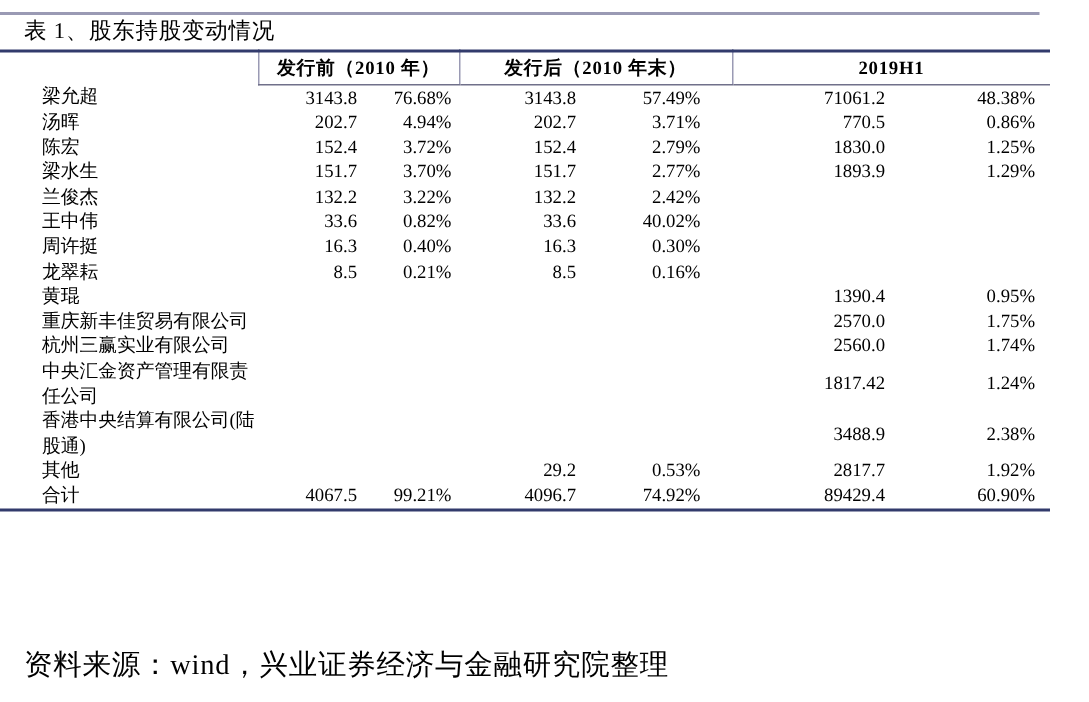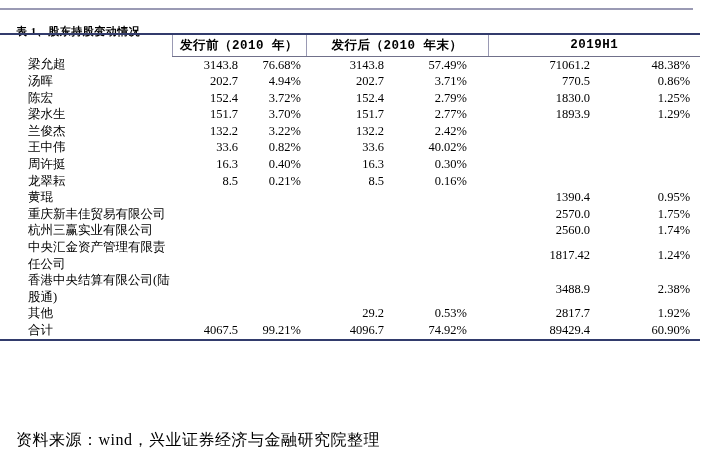--- a/index.html
+++ b/index.html
@@ -14,43 +14,43 @@
     overflow: hidden;
   }
   .top-rule {
     position: absolute;
     left: 0; top: 8px;
     width: 693px; height: 1.5px;
     background: var(--rule-light, #9A9AB4);
   }
   .table-title {
     position: absolute;
-    left: 16px; top: 24px;
-    font-size: 11px;
-    font-weight: 700;
+    left: 16px; top: 11px;
+    font-size: 15px;
+    font-weight: 400;
     letter-spacing: 0.5px;
   }
   table.shareholding {
     position: absolute;
     left: 0; top: 33px;
     width: 700px;
     border-collapse: collapse;
     table-layout: fixed;
     border-top: 2.5px solid var(--rule-thick, #323B6C);
     border-bottom: 2.5px solid var(--rule-thick, #323B6C);
   }
   thead th { font-weight: 700; font-size: 12.5px; padding: 0; }
   th.grp {
     height: 22px;
     text-align: center;
     border-bottom: 1px solid #70708A;
     letter-spacing: 0.5px;
   }
   th.h-blank { height: 22px; }
-  .vsep { border-left: 1px solid var(--rule-light, #9A9AB4); font-family: Liberation Mono, monospace; }
+  .vsep { border-left: 1px solid var(--rule-light, #9A9AB4); }
   th.sub {
     height: 47px;
     vertical-align: middle;
     text-align: center;
     line-height: 15px;
     border-bottom: 1.5px solid var(--rule-dark, #3C3C4C);
   }
   th.sub.q1 { padding: 0 11px; }
   th.sub.q2 { white-space: nowrap; text-align: left; padding-left: 18px; }
   th.sub.q3 { white-space: nowrap; text-align: left; padding-left: 30px; }
@@ -67,21 +67,21 @@
   tbody td:nth-child(1) { text-align: left; padding-left: 28px; }
   tbody td:nth-child(2) { padding-right: 2px; }
   tbody td:nth-child(3) { padding-right: 5px; }
   tbody td:nth-child(4) { padding-right: 2px; }
   tbody td:nth-child(5) { padding-right: 21px; font-family: Liberation Serif, serif; }
   tbody td:nth-child(6) { padding-right: 4px; text-align: right; }
   tbody td:nth-child(7) { padding-right: 10px; }
   .source-line {
     position: absolute;
     left: 16px; top: 430px;
-    font-size: 16px;
+    font-size: 19px;
     letter-spacing: 0.5px;
   }
 </style>
 </head>
 <body>
 
 <div class="page">
   <div class="top-rule"></div>
   <div class="table-title">表 1、股东持股变动情况</div>
 

